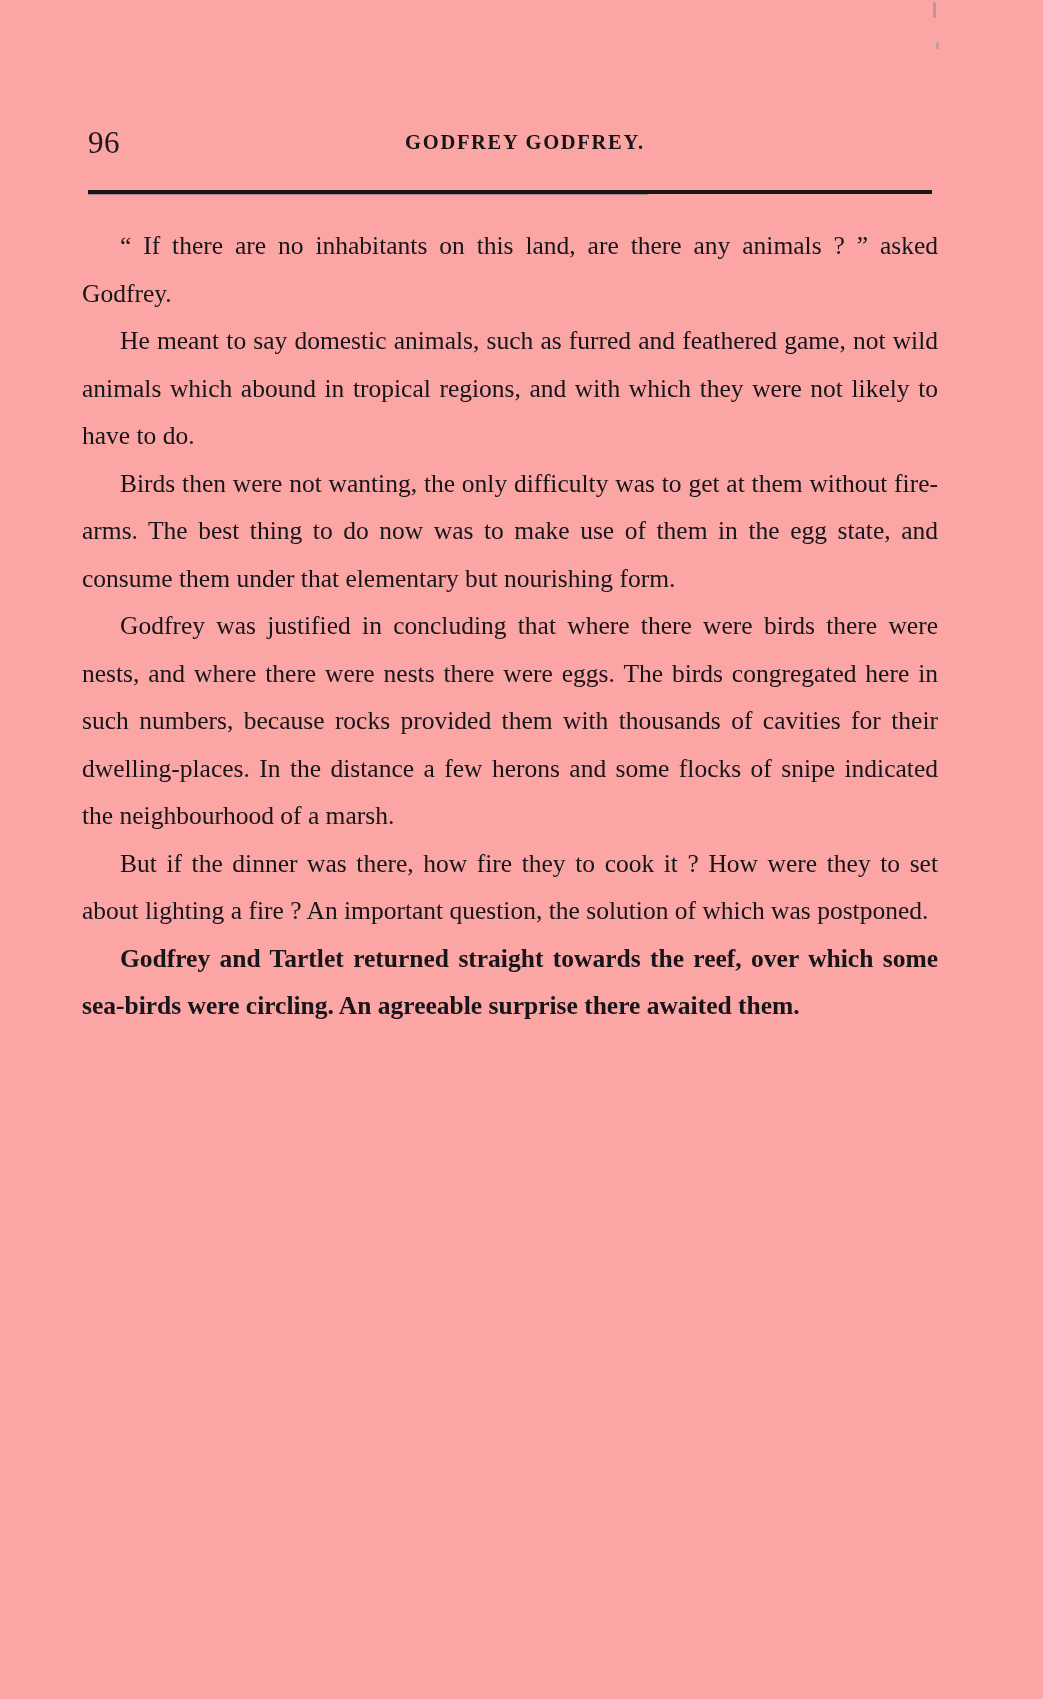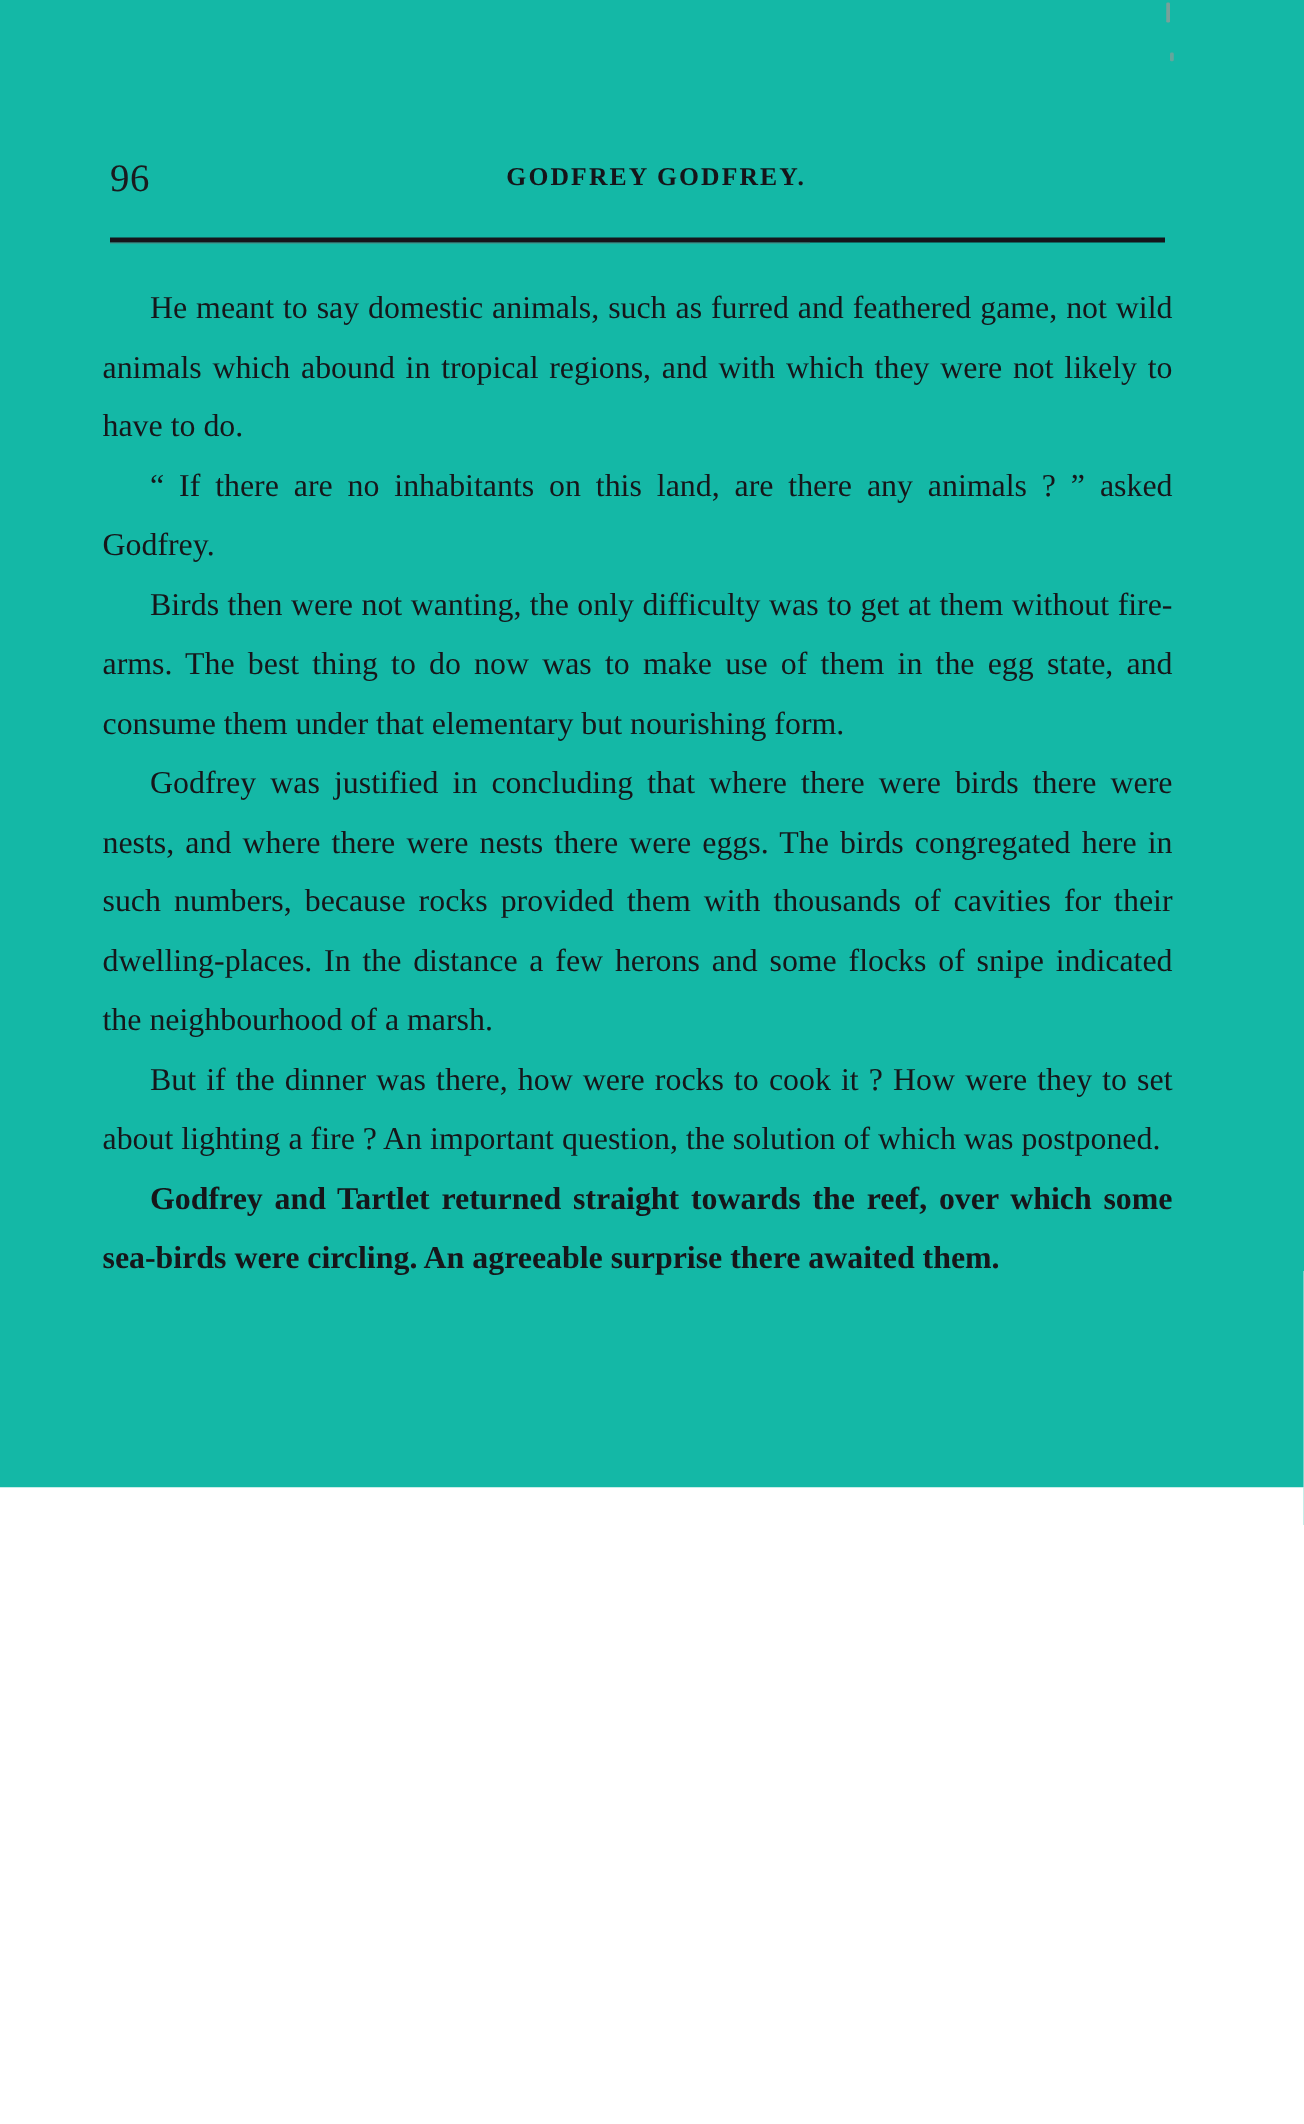--- a/index.html
+++ b/index.html
@@ -3,22 +3,22 @@
 <meta charset="utf-8">
 <style>
   html, body {
     margin: 0;
     padding: 0;
     background: #ffffff;
   }
   .page {
     position: relative;
     width: 1043px;
-    height: 1190px;
-    background: #14b8a6;
+    height: 1699px;
+    background: #fca5a5;
     font-family: "Liberation Serif", serif;
     color: #16161a;
     overflow: hidden;
   }
   
   .scan-mark {
     position: absolute;
     background: #9a9a96;
     opacity: 0.75;
   }
@@ -117,21 +117,21 @@
   <div class="scan-mark m2"></div>
 
   <div class="header">
     <div class="folio">96</div>
     <div class="running-title">GODFREY GODFREY.</div>
   </div>
 
   <div class="rule"></div>
 
   <div class="body-text">
+    <p class="para">“ If there are no inhabitants on this land, are there any animals ? ” asked Godfrey.</p>
     <p class="para">He meant to say domestic animals, such as furred and feathered game, not wild animals which abound in tropical regions, and with which they were not likely to have to do.</p>
-    <p class="para">“ If there are no inhabitants on this land, are there any animals ? ” asked Godfrey.</p>
     <p class="para">Birds then were not wanting, the only difficulty was to get at them without fire-arms. The best thing to do now was to make use of them in the egg state, and consume them under that elementary but nourishing form.</p>
     <p class="para">Godfrey was justified in concluding that where there were birds there were nests, and where there were nests there were eggs. The birds congregated here in such numbers, because rocks provided them with thousands of cavities for their dwelling-places. In the distance a few herons and some flocks of snipe indicated the neighbourhood of a marsh.</p>
-    <p class="para">But if the dinner was there, how were rocks to cook it ? How were they to set about lighting a fire ? An important question, the solution of which was postponed.</p>
+    <p class="para">But if the dinner was there, how fire they to cook it ? How were they to set about lighting a fire ? An important question, the solution of which was postponed.</p>
     <p class="para last-short">Godfrey and Tartlet returned straight towards the reef, over which some sea-birds were circling. An agreeable surprise there awaited them.</p>
   </div>
 
 </div>
 
 </body></html>

